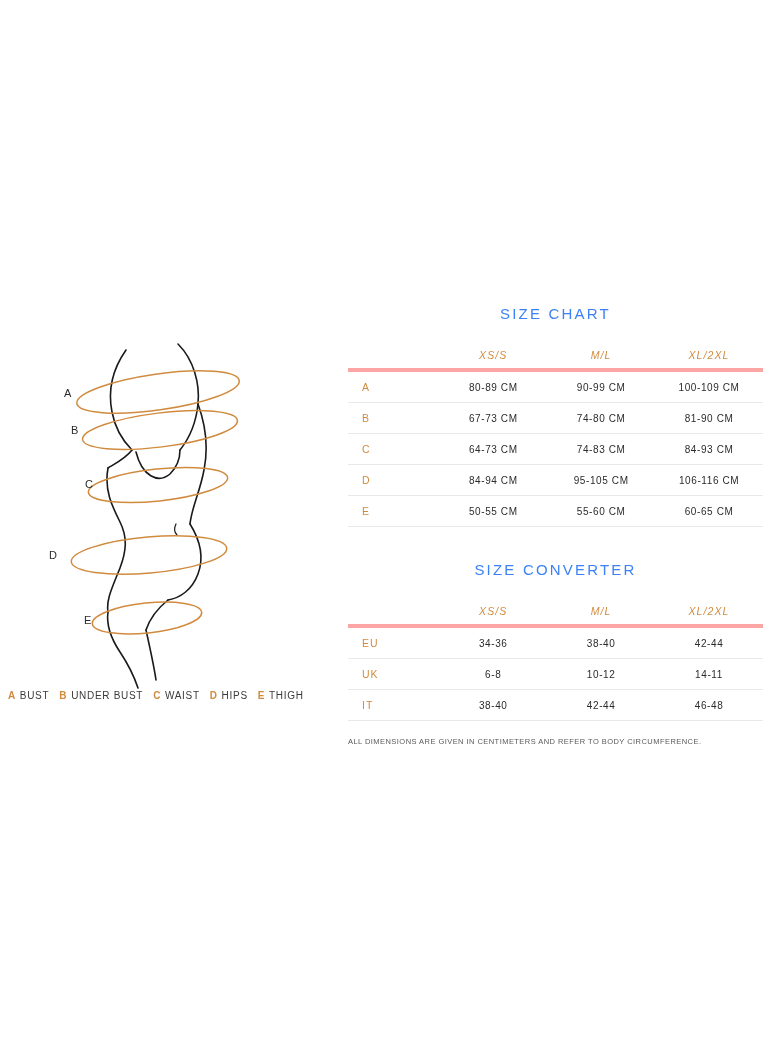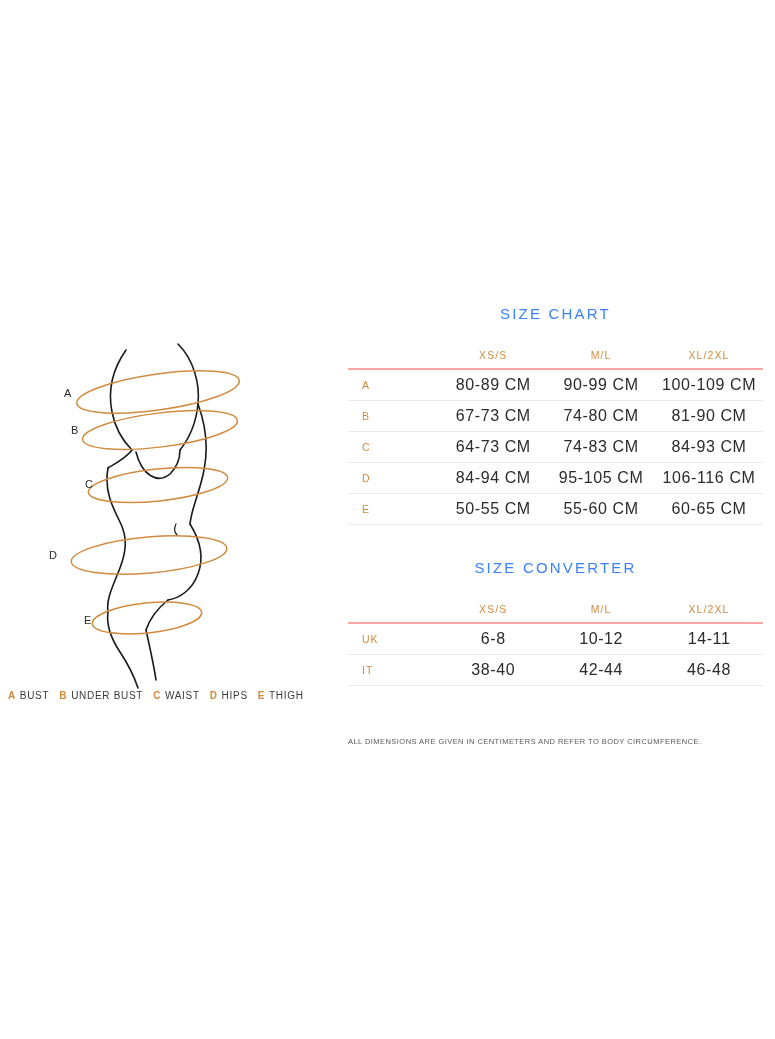--- a/index.html
+++ b/index.html
@@ -90,34 +90,35 @@
     font-weight: 400;
   }
   table.size-table {
     width: 100%;
     border-collapse: collapse;
     table-layout: fixed;
   }
   table.size-table th,
   table.size-table td {
     font-weight: 400;
-    font-size: 16px;
+    font-size: 10px;
     letter-spacing: 0.6px;
     text-align: center;
     padding: 0;
     height: 30px;
     vertical-align: middle;
     color: #2b2b2b;
   }
   table.size-table thead th {
     color: #d08b3f;
     font-size: 10.5px;
     letter-spacing: 1.1px;
     height: 26px;
-    border-bottom: 2px solid #fca5a5;
+    border-bottom: 4px solid #fca5a5;
+    font-style: italic;
   }
   table.size-table tbody td {
     border-bottom: 1px solid #e9e9e9;
   }
   table.size-table tbody tr:last-child td {
     border-bottom: 1px solid #e9e9e9;
   }
   table.size-table td.row-key,
   table.size-table th.row-key {
     color: #d08b3f;
@@ -285,20 +286,26 @@
       <thead>
         <tr>
           <th class="row-key"></th>
           <th>XS/S</th>
           <th>M/L</th>
           <th>XL/2XL</th>
         </tr>
       </thead>
       <tbody>
         <tr>
+          <td class="row-key">EU</td>
+          <td>34-36</td>
+          <td>38-40</td>
+          <td>42-44</td>
+        </tr>
+        <tr>
           <td class="row-key">UK</td>
           <td>6-8</td>
           <td>10-12</td>
           <td>14-11</td>
         </tr>
         <tr>
           <td class="row-key">IT</td>
           <td>38-40</td>
           <td>42-44</td>
           <td>46-48</td>

